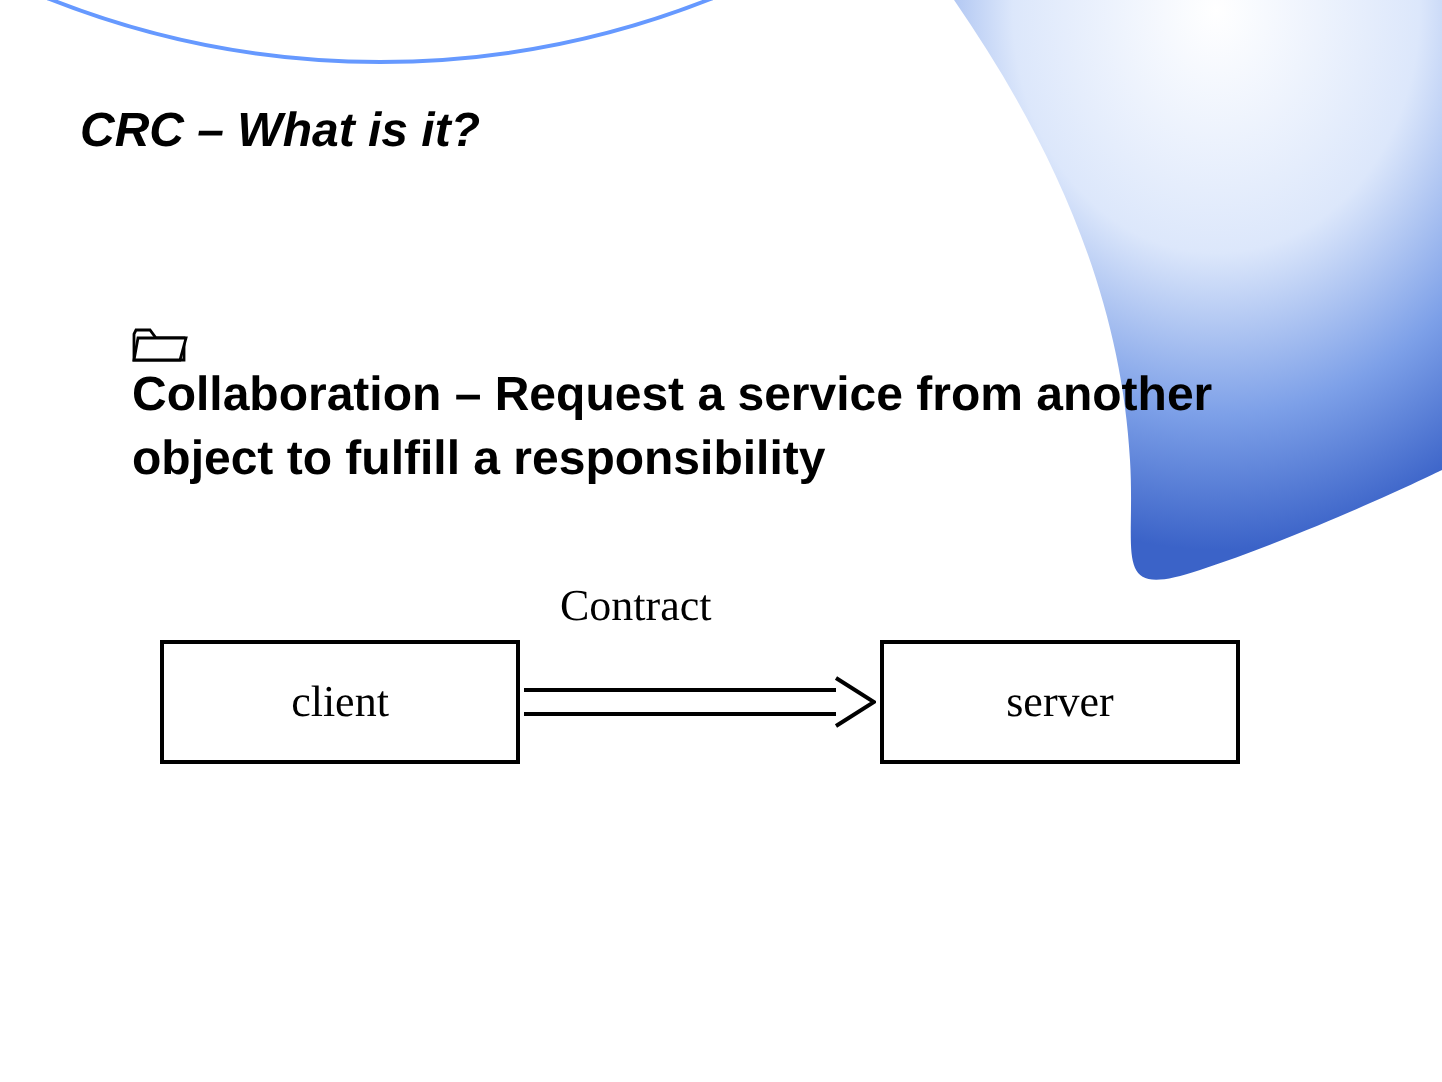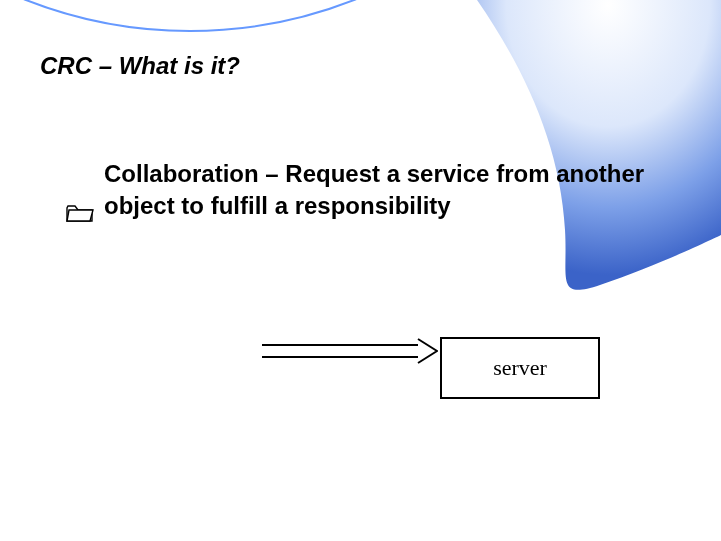--- a/index.html
+++ b/index.html
@@ -35,21 +35,22 @@
     font-weight: bold;
     font-style: italic;
     color: #000;
   }
   .bullet-row {
     position: absolute;
     top: 158px;
     left: 66px;
     right: 40px;
     display: flex;
-    align-items: flex-end;
+    align-items: flex-start;
+    flex-direction: column;
   }
   .folder-icon {
     flex: 0 0 auto;
     width: 28px;
     height: 20px;
     margin-top: 4px;
     margin-right: 10px;
   }
   .bullet-text {
     font-size: 24px;
@@ -68,21 +69,21 @@
     position: absolute;
     border: 2px solid #000;
     background: #fff;
     display: flex;
     align-items: center;
     justify-content: center;
     font-family: "Times New Roman", Times, serif;
     font-size: 22px;
   }
   .box-client { left: 0; top: 30px; width: 180px; height: 62px; }
-  .box-server { left: 360px; top: 47px; width: 160px; height: 62px; align-items: center; }
+  .box-server { left: 360px; top: 30px; width: 180px; height: 62px; align-items: center; }
   .contract-label {
     position: absolute;
     left: 200px;
     top: 0px;
     font-family: "Times New Roman", Times, serif;
     font-size: 22px;
   }
   .arrow {
     position: absolute;
     left: 182px;
@@ -120,21 +121,25 @@
   <span class="folder-icon">
     <svg width="28" height="20" viewBox="0 0 28 20">
       <path d="M1 5 L1 18 L26 18 L26 7 L12 7 L9 3 L2 3 Z" fill="none" stroke="#000000" stroke-width="1.4"></path>
       <path d="M3 7 L27 7 L24 18 L1 18 Z" fill="#ffffff" stroke="#000000" stroke-width="1.4"></path>
     </svg>
   </span>
   <span class="bullet-text">Collaboration – Request a service from another object to fulfill a responsibility</span>
 </div>
 
 <div class="diagram">
+  <div class="contract-label">Contract</div>
 
+  <div class="box box-client">
+    <span>client</span>
+  </div>
 
   <div class="arrow">
     <svg width="176" height="26" viewBox="0 0 176 26">
       <line x1="0" y1="7" x2="156" y2="7" stroke="#000" stroke-width="2"></line>
       <line x1="0" y1="19" x2="156" y2="19" stroke="#000" stroke-width="2"></line>
       <polyline points="156,1 175,13 156,25" fill="none" stroke="#000" stroke-width="2"></polyline>
     </svg>
   </div>
 
   <div class="box box-server">

